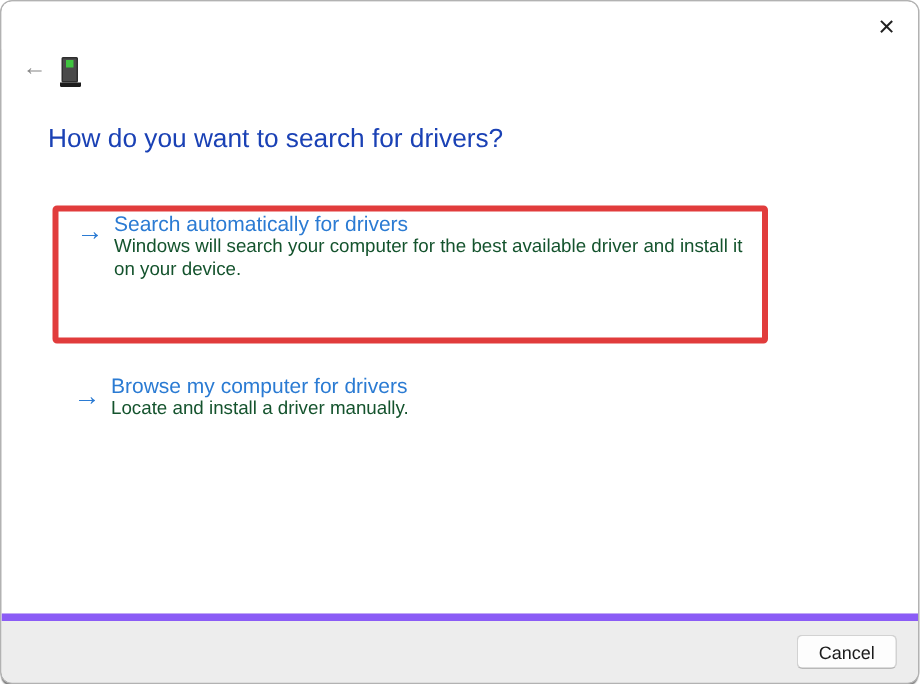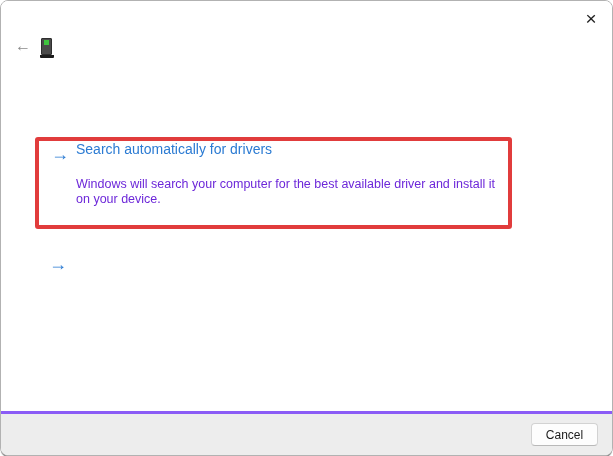--- a/index.html
+++ b/index.html
@@ -132,22 +132,22 @@
   .option .texts {
     margin-left: 35px;
   }
   .option .opt-title {
     font-size: 14px;
     color: #2b7bd3;
   }
   .option .opt-desc {
     font-size: 12.5px;
     line-height: 15px;
-    color: #6d28d9;
-    margin-top: 20px;
+    color: #14532d;
+    margin-top: 0;
     max-width: 456px;
   }
   #option-1 { top: 140px; height: 68px; }
   #option-1 .arrow { top: 4px; }
   #option-2 { top: 248px; height: 46px; left: 38px; }
   #option-2 .arrow { top: 6px; }
 
   
   .highlight-box {
     position: absolute;
@@ -160,21 +160,21 @@
     border-radius: 3px;
     pointer-events: none;
   }
 
   
   .footer {
     position: absolute;
     left: 0; right: 0; bottom: 0;
     height: 41px;
     background: #ededed;
-    border-top: 3px solid #8b5cf6;
+    border-top: 5px solid #8b5cf6;
   }
   .cancel-btn {
     position: absolute;
     right: 14px;
     bottom: 9px;
     width: 67px;
     height: 23px;
     box-sizing: border-box;
     background: #fdfdfd;
     border: 1px solid #d2d2d2;
@@ -204,32 +204,37 @@
     <span>←</span>
   </button>
 
   <div class="device-icon">
     <div class="tower"></div>
     <div class="led"></div>
     <div class="base"></div>
   </div>
 
 
+  <div class="heading">How do you want to search for drivers?</div>
 
   <div class="option" id="option-1">
     <span class="arrow">→</span>
     <div class="texts">
       <div class="opt-title">Search automatically for drivers</div>
       <div class="opt-desc">Windows will search your computer for the best available driver and install it on your device.</div>
     </div>
   </div>
 
   <div class="highlight-box"></div>
 
   <div class="option" id="option-2">
     <span class="arrow">→</span>
+    <div class="texts">
+      <div class="opt-title">Browse my computer for drivers</div>
+      <div class="opt-desc">Locate and install a driver manually.</div>
+    </div>
   </div>
 
   <div class="footer">
     <button class="cancel-btn">Cancel</button>
   </div>
 
 </div>
 
 </body></html>

